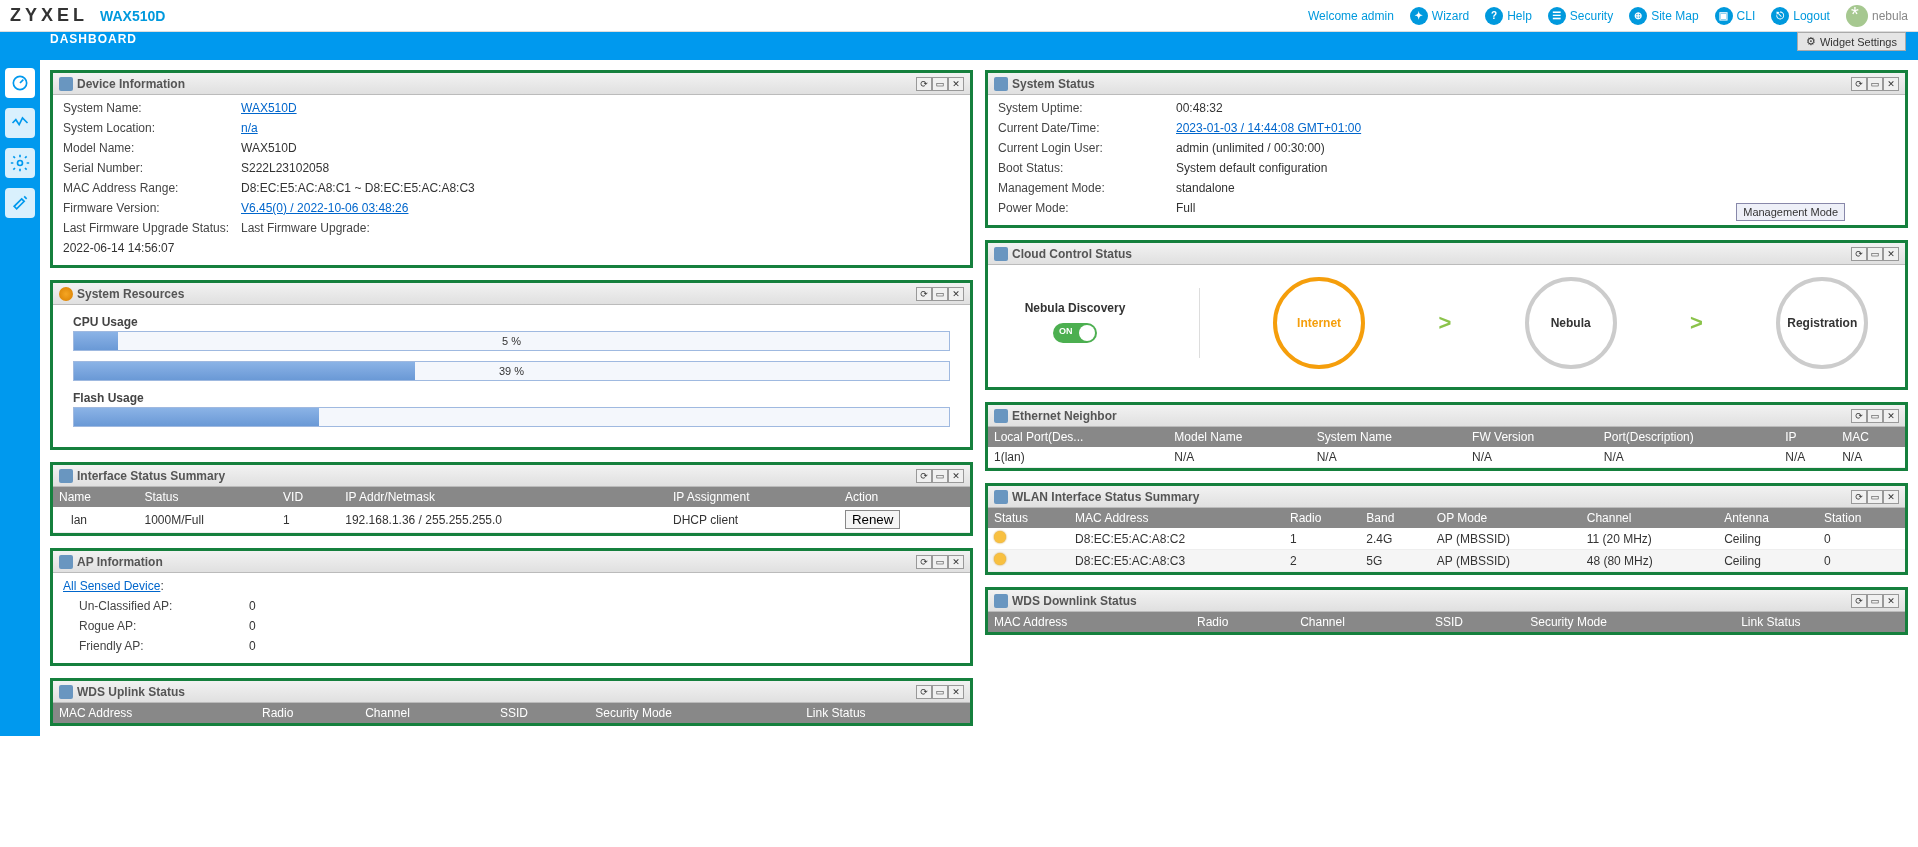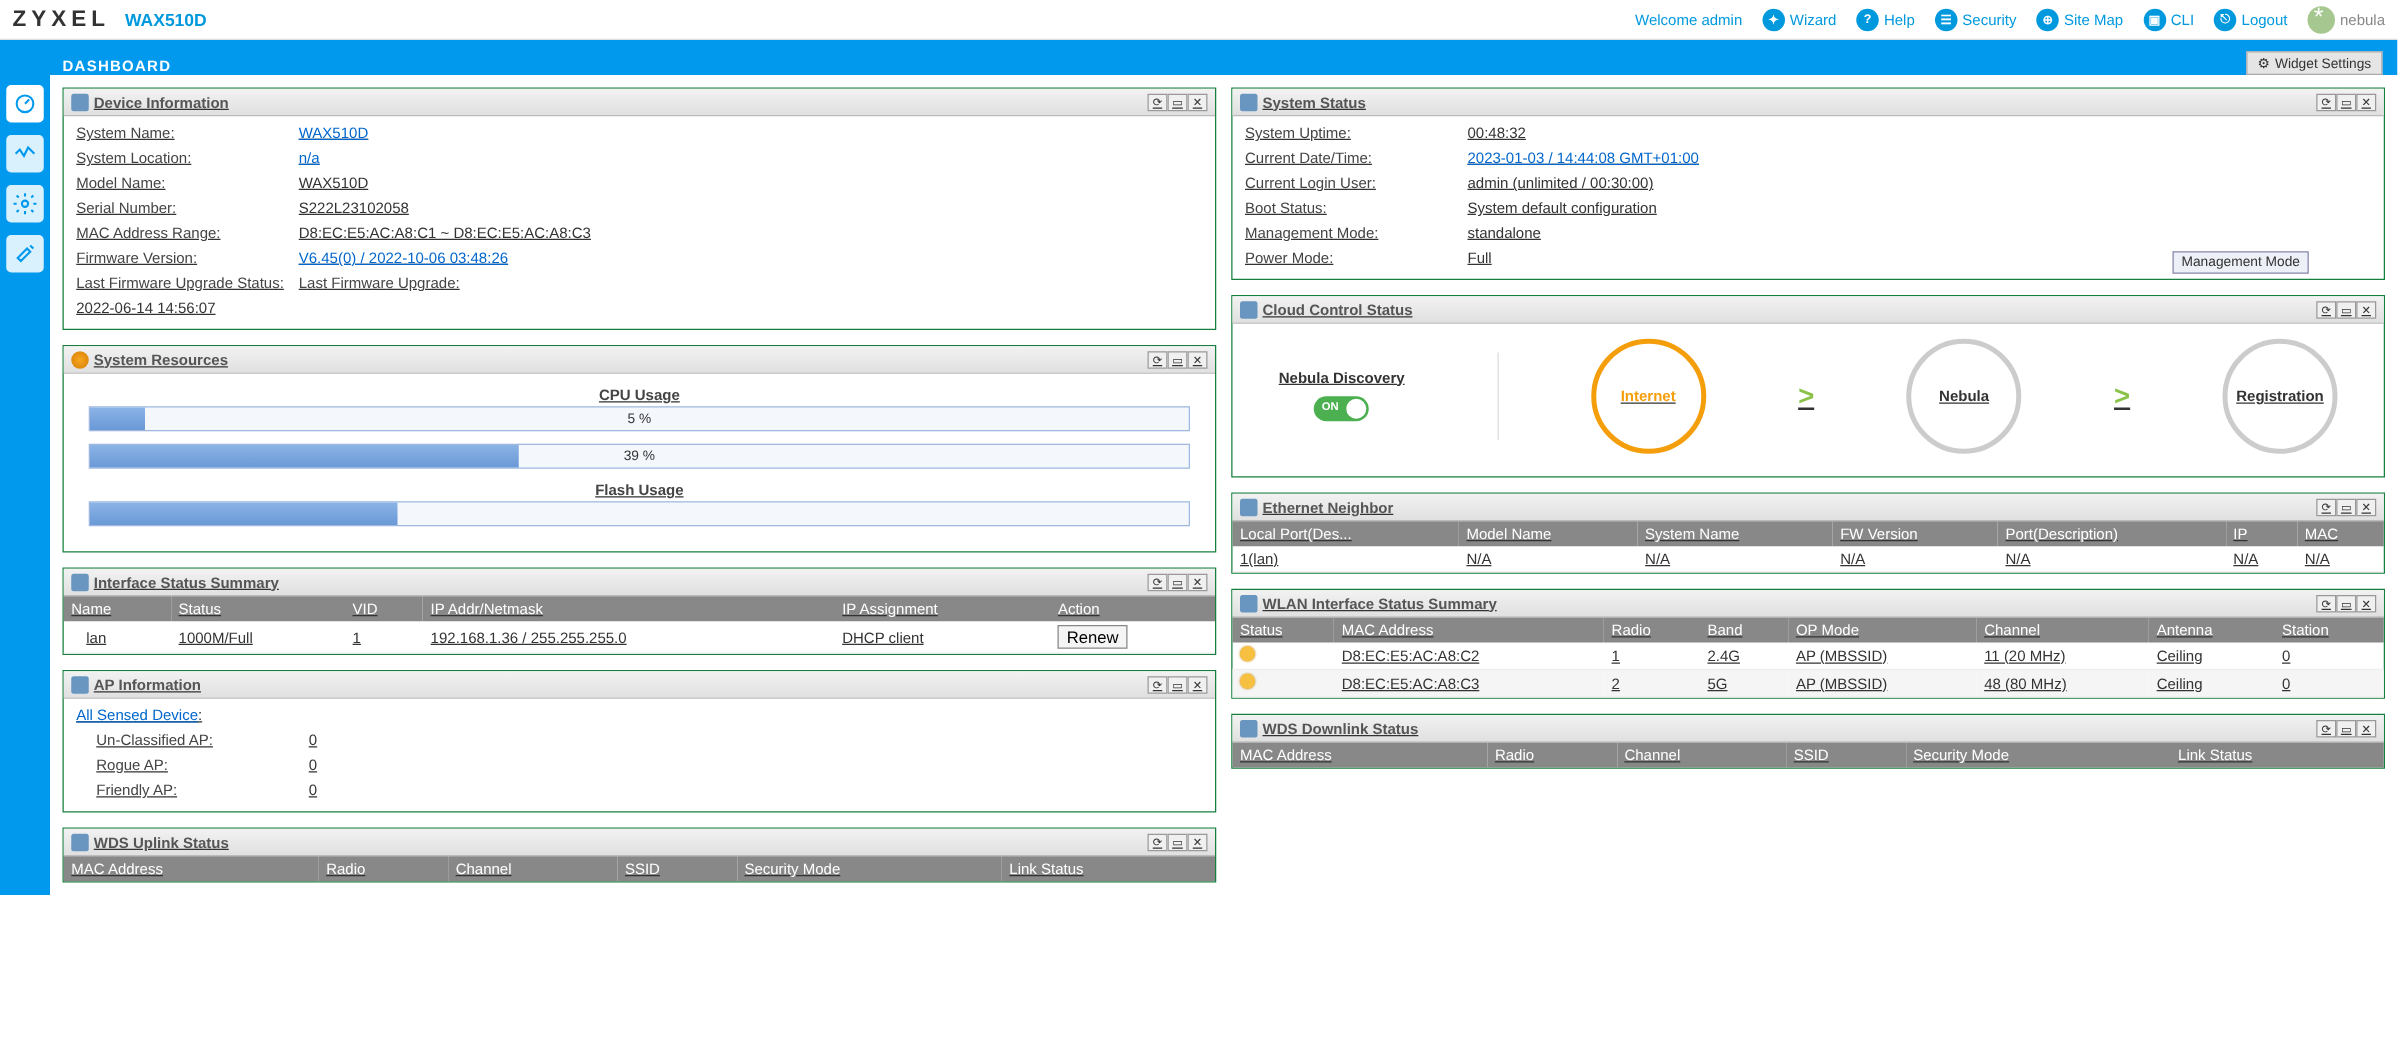--- a/index.html
+++ b/index.html
@@ -10,46 +10,46 @@
 .logo { font-family: Arial Black, Arial, sans-serif; font-weight: 900; font-size: 18px; letter-spacing: 4px; color: #333; }
 .model-id { color: #0099dd; font-size: 14px; margin-left: 12px; font-weight: 600; }
 .spacer { flex: 1; }
 .top-links { display: flex; align-items: center; gap: 4px; }
 .top-link { display: inline-flex; align-items: center; color: #0099dd; gap: 4px; margin: 0 6px; cursor: pointer; justify-content: flex-end; }
 .top-link .ico { width: 18px; height: 18px; border-radius: 50%; background: #0099dd; display: inline-flex; align-items: center; justify-content: center; color: #fff; font-size: 10px; font-weight: bold; }
 .nebula-link { display:inline-flex; align-items:center; gap:4px; margin-left:6px; color:#888; cursor:pointer;}
 .nebula-ico { width:22px; height:22px; border-radius:50%; background:#a6c890; display:inline-block; position:relative;}
 .nebula-ico::before { content:"*"; position:absolute; left:5px; top:-2px; font-size:20px; color:#fff;}
 
-.blue-strip { background: #0099ee; height: 28px; display: flex; align-items: flex-end; padding-left: 50px; }
+.blue-strip { background: #0099ee; height: 28px; display: flex; align-items: flex-start; padding-left: 50px; }
 .blue-strip .title { color: #fff; font-weight: bold; letter-spacing: 1px; }
 .widget-btn { margin-left: auto; margin-right: 12px; background: #e5e5e5; border: 1px solid #aaa; padding: 2px 8px; font-size: 11px; display: inline-flex; align-items: center; gap: 4px; cursor: pointer; }
 
 .main { display: flex; }
 .sidebar { width: 40px; background: #0099ee; padding-top: 8px; display: flex; flex-direction: column; align-items: center; gap: 10px; }
 .side-btn { width: 30px; height: 30px; background: rgba(255,255,255,0.85); border-radius: 4px; display:flex; align-items:center; justify-content:center; color:#0099ee; cursor:pointer; }
 .side-btn.active { background:#fff; }
 .side-btn svg { width:20px; height:20px; }
 
 .content { flex: 1; padding: 10px; display: grid; grid-template-columns: 1fr 1fr; gap: 12px; align-content: start; }
 .col-left, .col-right { display: flex; flex-direction: column; gap: 12px; }
 
-.widget { border: 1px solid #15803d; background: #fff; text-decoration: underline; }
+.widget { border: 3px solid #15803d; background: #fff; }
 .widget-header { background: linear-gradient(#f2f2f2,#e0e0e0); border-bottom: 1px solid #bbb; height: 22px; display: flex; align-items: center; padding: 0 6px; }
 .widget-header .wh-icon { width: 14px; height: 14px; margin-right: 4px; background:#6996c0; display:inline-block; border-radius:2px;}
 .widget-header .wh-title { font-weight: bold; color: #555; font-size:12px; }
 .widget-header .wh-controls { margin-left: auto; display: flex; gap: 0; }
 .wh-ctrl { width: 16px; height: 14px; border: 1px solid #999; background: #f0f0f0; display:inline-flex; align-items:center; justify-content:center; font-size:9px; cursor:pointer; }
 .widget-body { padding: 6px 10px 10px; }
 
 .kv-grid { display: grid; grid-template-columns: 178px 1fr; row-gap: 6px; align-items:center; }
 .kv-grid .k { color:#444; }
 .kv-grid .v { color:#333; }
 
-.res-row { margin: 4px 0 10px; padding: 0 10px; text-align: center;}
+.res-row { margin: 4px 0 10px; padding: 0 10px;}
 .res-row .label { font-weight: bold; color:#444; margin-bottom:2px;}
 .bar-outer { height: 20px; border:1px solid #9fb9e0; background:#f4f7fc; position:relative; }
 .bar-inner { height:100%; background:linear-gradient(#8bb3e6,#6a99d6); }
 .bar-text { position:absolute; left:0; right:0; top:0; bottom:0; display:flex; align-items:center; justify-content:center; font-size:11px; color:#333;}
 
 .tbl { width:100%; border-collapse: collapse; font-size:12px; }
 .tbl th { background:#888; color:#fff; font-weight:normal; text-align:left; padding:3px 6px; }
 .tbl td { padding:3px 6px; border-bottom:1px solid #eee; }
 .tbl tr.alt td { background:#f5f5f5; }
 .renew-btn { border:1px solid #888; background:#f5f5f5; padding:1px 6px; cursor:pointer; }

